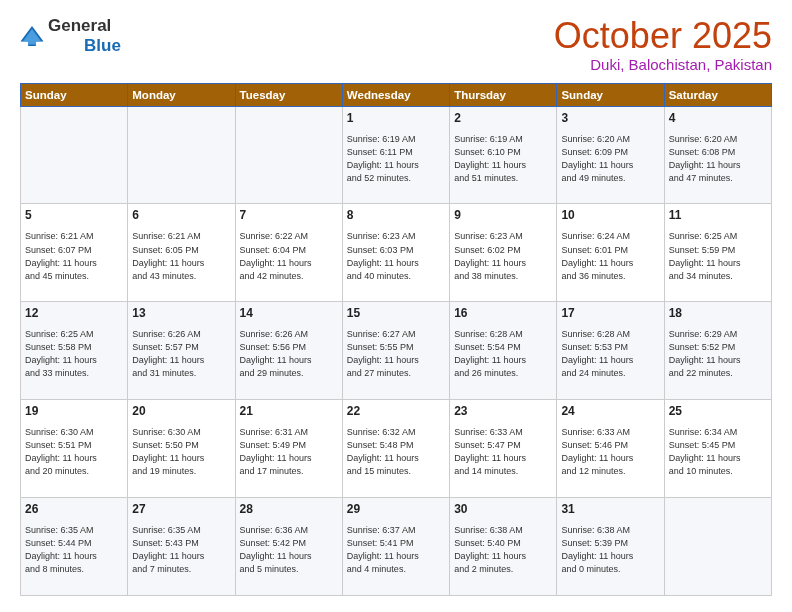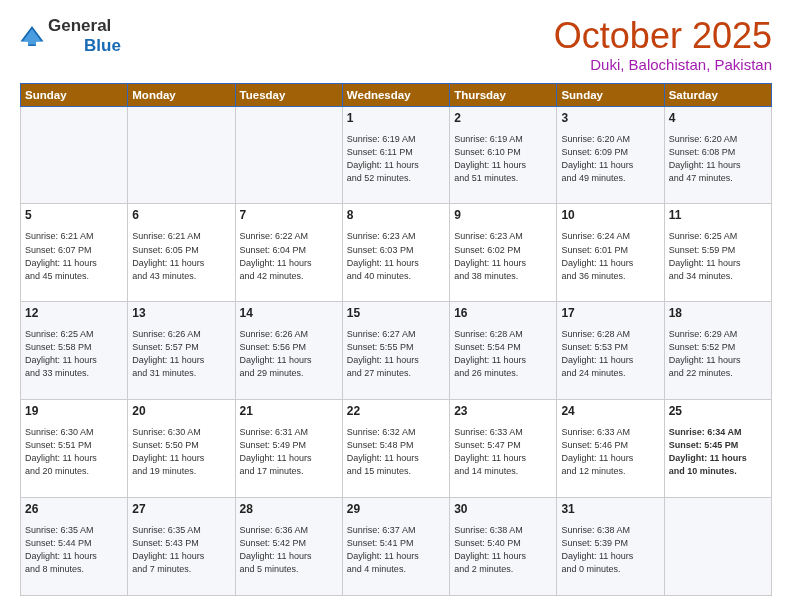--- a/index.html
+++ b/index.html
@@ -308,21 +308,21 @@
           </td>
           <td>
             <span class="day-number">24</span>
             <div class="day-info" style="white-space: pre-line;">Sunrise: 6:33 AM
 Sunset: 5:46 PM
 Daylight: 11 hours
 and 12 minutes.</div>
           </td>
           <td>
             <span class="day-number">25</span>
-            <div class="day-info" style="white-space: pre-line; font-weight: bold;">Sunrise: 6:34 AM
+            <div class="day-info" style="white-space: pre-line;">Sunrise: 6:34 AM
 Sunset: 5:45 PM
 Daylight: 11 hours
 and 10 minutes.</div>
           </td>
         </tr>
         <tr>
           <td>
             <span class="day-number">26</span>
             <div class="day-info" style="white-space: pre-line;">Sunrise: 6:35 AM
 Sunset: 5:44 PM

